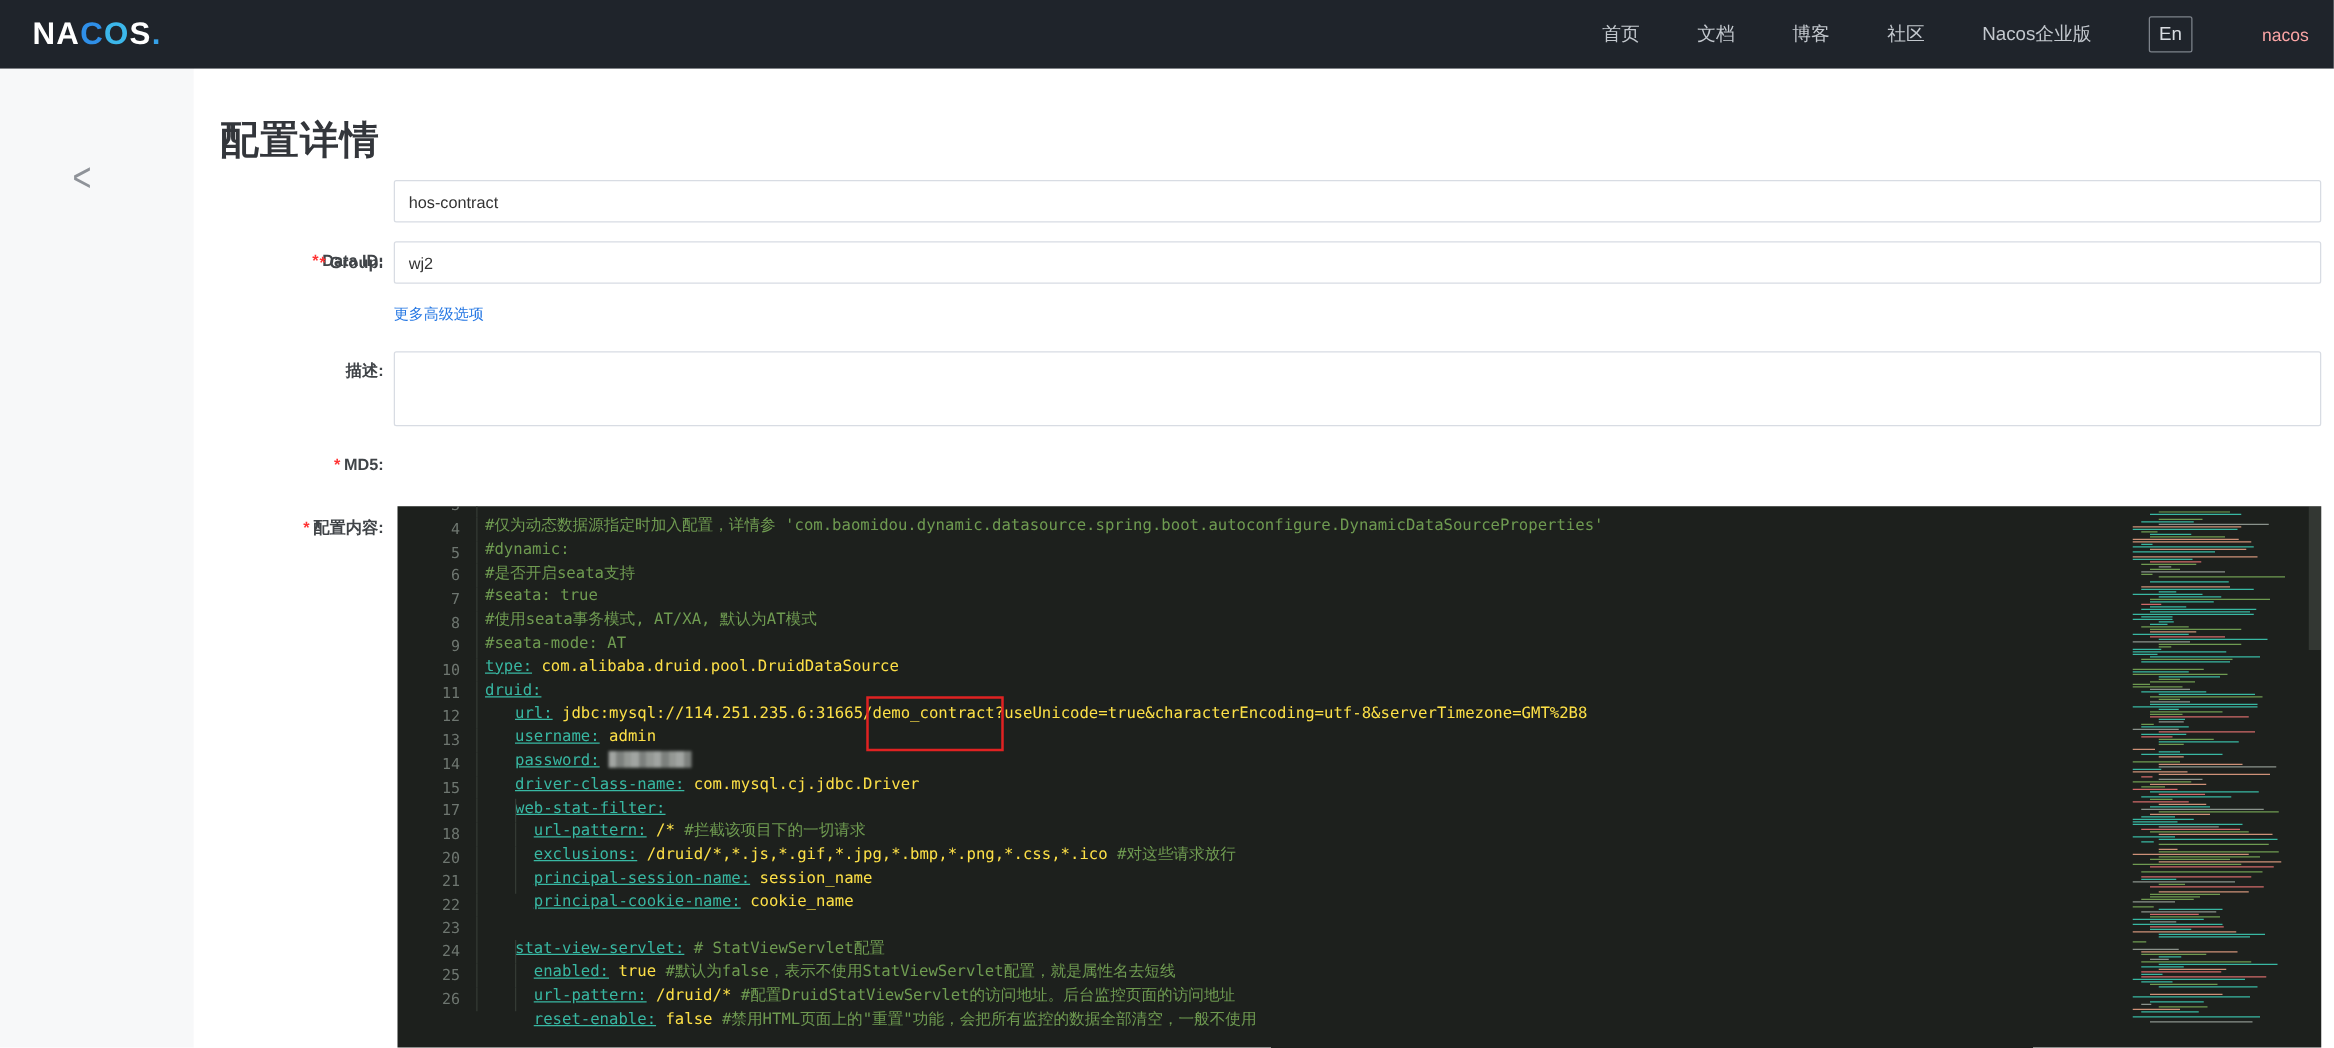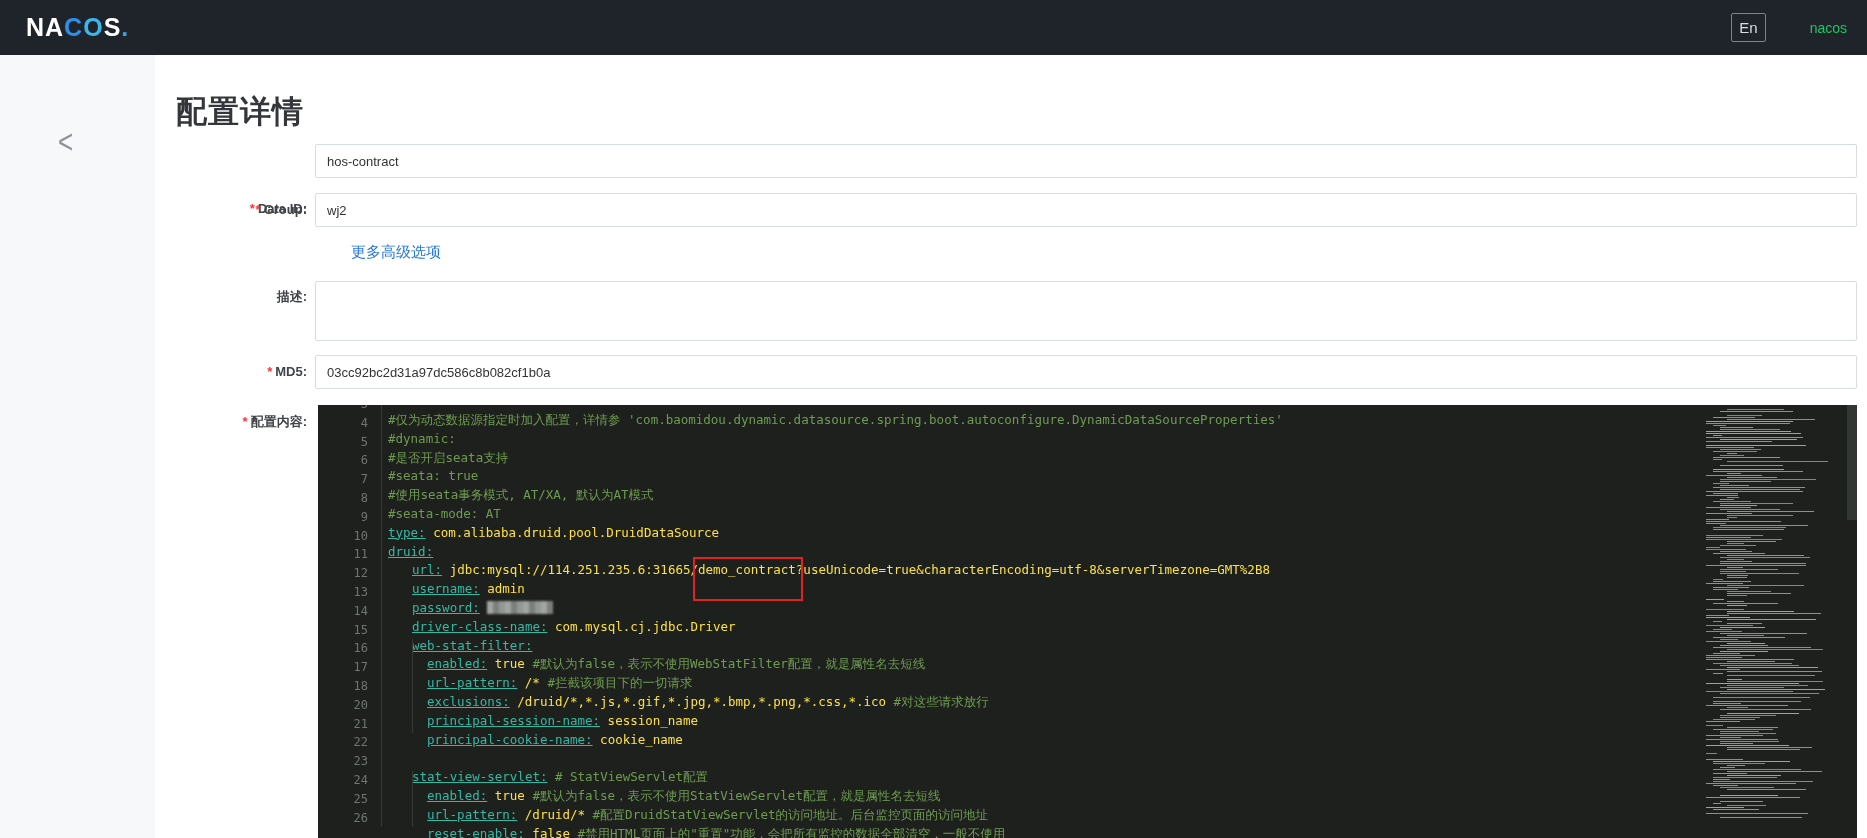--- a/index.html
+++ b/index.html
@@ -11,43 +11,43 @@
     background:#1f242b; display:flex; align-items:center; }
   .logo { margin-left:26px; font-size:25px; font-weight:bold; letter-spacing:1px;
     color:#fff; }
   .logo .co { color:#2f8fe8; }
   .logo .co2 { color:#3cb7ea; }
   .logo .dot { color:#35a1e9; }
   .nav-right { margin-left:auto; display:flex; align-items:center; margin-right:20px; }
   .nav-item { color:#c3c8ce; font-size:15px; margin-right:46px; cursor:pointer; white-space:nowrap; }
   .lang-btn { color:#d9dde2; font-size:15px; border:1px solid #7d838b; border-radius:2px;
     padding:5px 7px; margin-right:44px; cursor:pointer; }
-  .user-name { color:#22c55e; font-size:14px; }
+  .user-name { color:#fca5a5; font-size:14px;margin-left:12px; }
 
   
   .sidebar { position:absolute; left:0; top:55px; width:155px; height:783px;
     background:#f7f8f9; }
   .back-icon { position:absolute; left:58px; top:72px; font-size:26px; color:#8f9399;
     cursor:pointer; font-weight:400; transform:scaleY(1.25); }
 
   
   .main { position:absolute; left:155px; top:55px; width:1712px; height:783px; background:#fff; }
   .page-title { position:absolute; left:21px; top:36px; font-size:31px; font-weight:600;
     color:#33363b; letter-spacing:1px; }
   .frow-label { position:absolute; width:152px; text-align:right; font-size:13px;
     font-weight:700; color:#404448; }
   .req { color:#ff3333; margin-right:3px; font-weight:700; }
   .finput { position:absolute; left:160px; width:1542px; height:34px; border:1px solid #d8dce3;
     border-radius:2px; font-size:13px; color:#333; padding:0 11px;
     font-family:"Liberation Sans","DejaVu Sans",sans-serif; background:#fff; outline:none; }
   .ftextarea { position:absolute; left:160px; width:1542px; height:60px; border:1px solid #d8dce3;
     border-radius:2px; font-size:13px; color:#333; padding:6px 11px; resize:none;
     font-family:"Liberation Sans","DejaVu Sans",sans-serif; outline:none; }
-  .adv-link { position:absolute; left:160px; top:188px; font-size:15px; color:#2577e3;
-    cursor:pointer;margin-left:36px; }
+  .adv-link { position:absolute; left:160px; top:188px; font-size:12px; color:#2577e3;
+    cursor:pointer; }
 
   
   .editor { position:absolute; left:163px; top:350px; width:1539px; height:433px;
     background:#1d201d; overflow:hidden; }
   .ed-lines { position:absolute; left:0; top:-10px; right:0;
     font-family:"DejaVu Sans Mono","Liberation Mono",monospace; font-size:12.5px; }
   .ed-line { position:relative; height:18.8px; line-height:18.8px; white-space:nowrap; }
   .ed-num { position:absolute; left:0; width:50px; text-align:right; color:#6e7670;
     font-size:12px; }
   .ed-guide1 { position:absolute; left:63px; top:0; bottom:0; width:1px; background:#343a34; }
@@ -71,20 +71,27 @@
   .mm-row { height:1px; margin-bottom:1px; }
   .scroll-slider { position:absolute; right:0; top:0; width:10px; height:115px;
     background:rgba(190,195,190,0.14); }
 </style>
 </head>
 <body>
 
 <div class="navbar">
   <div class="logo"><span>NA</span><span class="co">C</span><span class="co2">O</span><span>S</span><span class="dot">.</span></div>
   <div class="nav-right">
+    <div id="nav-items" style="display:flex;">
+        <div class="nav-item">首页</div>
+        <div class="nav-item">文档</div>
+        <div class="nav-item">博客</div>
+        <div class="nav-item">社区</div>
+        <div class="nav-item">Nacos企业版</div>
+      </div>
     <div class="lang-btn">En</div>
     <div class="user-name">nacos</div>
   </div>
 </div>
 
 <div class="sidebar">
   <div class="back-icon">&lt;</div>
 </div>
 
 <div class="main">
@@ -95,21 +102,20 @@
 
   <div class="frow-label" style="top:147px;"><span class="req">*</span><span>Group:</span></div>
   <input class="finput" style="top: 138px;" value="wj2">
 
   <div class="adv-link">更多高级选项</div>
 
   <div class="frow-label" style="top:233px; font-weight:700;"><span>描述:</span></div>
   <textarea class="ftextarea" style="top: 226px;"></textarea>
 
   <div class="frow-label" style="top:309px;"><span class="req">*</span><span>MD5:</span></div>
-  <input class="finput" style="top: 300px;" value="03cc92bc2d31a97dc586c8b082cf1b0a">
 
   <div class="frow-label" style="top:358px;"><span class="req">*</span><span>配置内容:</span></div>
 
   <div class="editor">
     <div class="ed-lines" id="ed-lines">
         <div class="ed-line">
           <span class="ed-num">3</span>
           <span class="ed-guide1"></span>
           <span class="ed-code ind0"><span class="tk-c">#仅为动态数据源指定时加入配置，详情参 'com.baomidou.dynamic.datasource.spring.boot.autoconfigure.DynamicDataSourceProperties'</span></span>
         </div>
@@ -165,26 +171,20 @@
         </div>
         <div class="ed-line">
           <span class="ed-num">14</span>
           <span class="ed-guide1"></span>
           <span class="ed-code ind1"><span class="tk-k">driver-class-name:</span><span class="tk-v"> com.mysql.cj.jdbc.Driver</span></span>
         </div>
         <div class="ed-line">
           <span class="ed-num">15</span>
           <span class="ed-guide1"></span>
           <span class="ed-code ind1"><span class="tk-k">web-stat-filter:</span></span>
-        </div>
-        <div class="ed-line">
-          <span class="ed-num">16</span>
-          <span class="ed-guide1"></span>
-          <span class="ed-guide2"></span>
-          <span class="ed-code ind2"><span class="tk-k">enabled:</span><span class="tk-v"> true </span><span class="tk-c">#默认为false，表示不使用WebStatFilter配置，就是属性名去短线</span></span>
         </div>
         <div class="ed-line">
           <span class="ed-num">17</span>
           <span class="ed-guide1"></span>
           <span class="ed-guide2"></span>
           <span class="ed-code ind2"><span class="tk-k">url-pattern:</span><span class="tk-v"> /* </span><span class="tk-c">#拦截该项目下的一切请求</span></span>
         </div>
         <div class="ed-line">
           <span class="ed-num">18</span>
           <span class="ed-guide1"></span>

